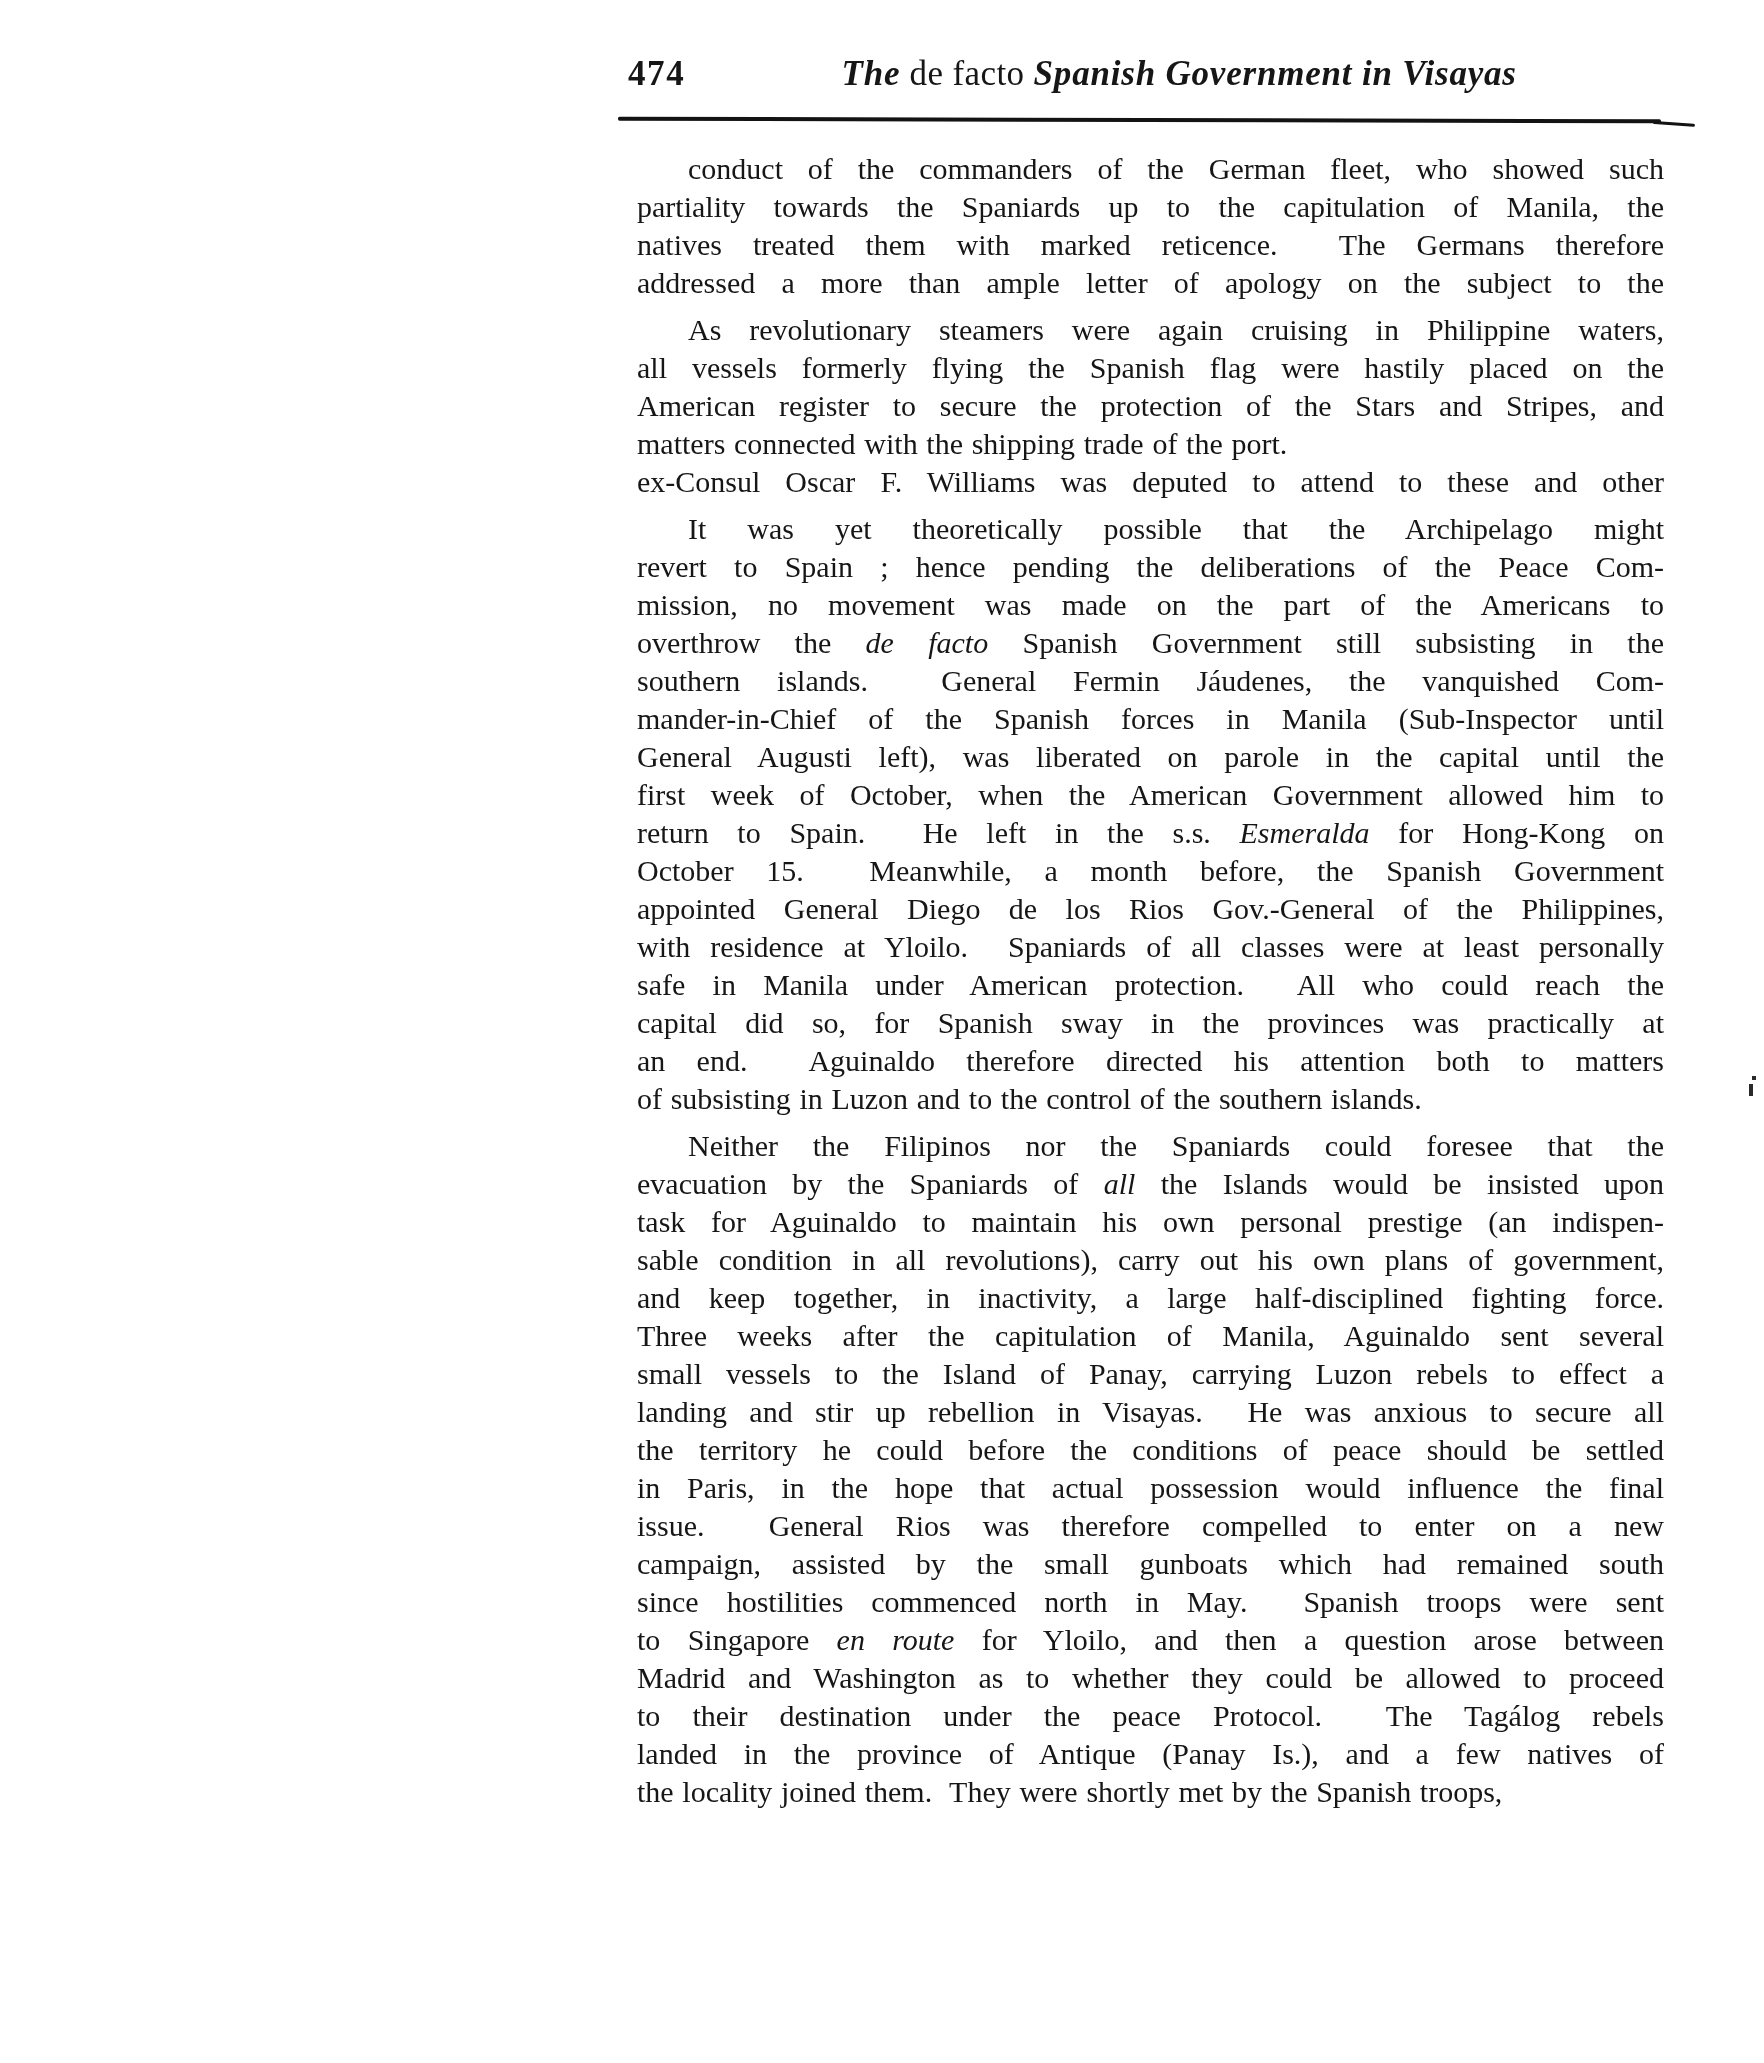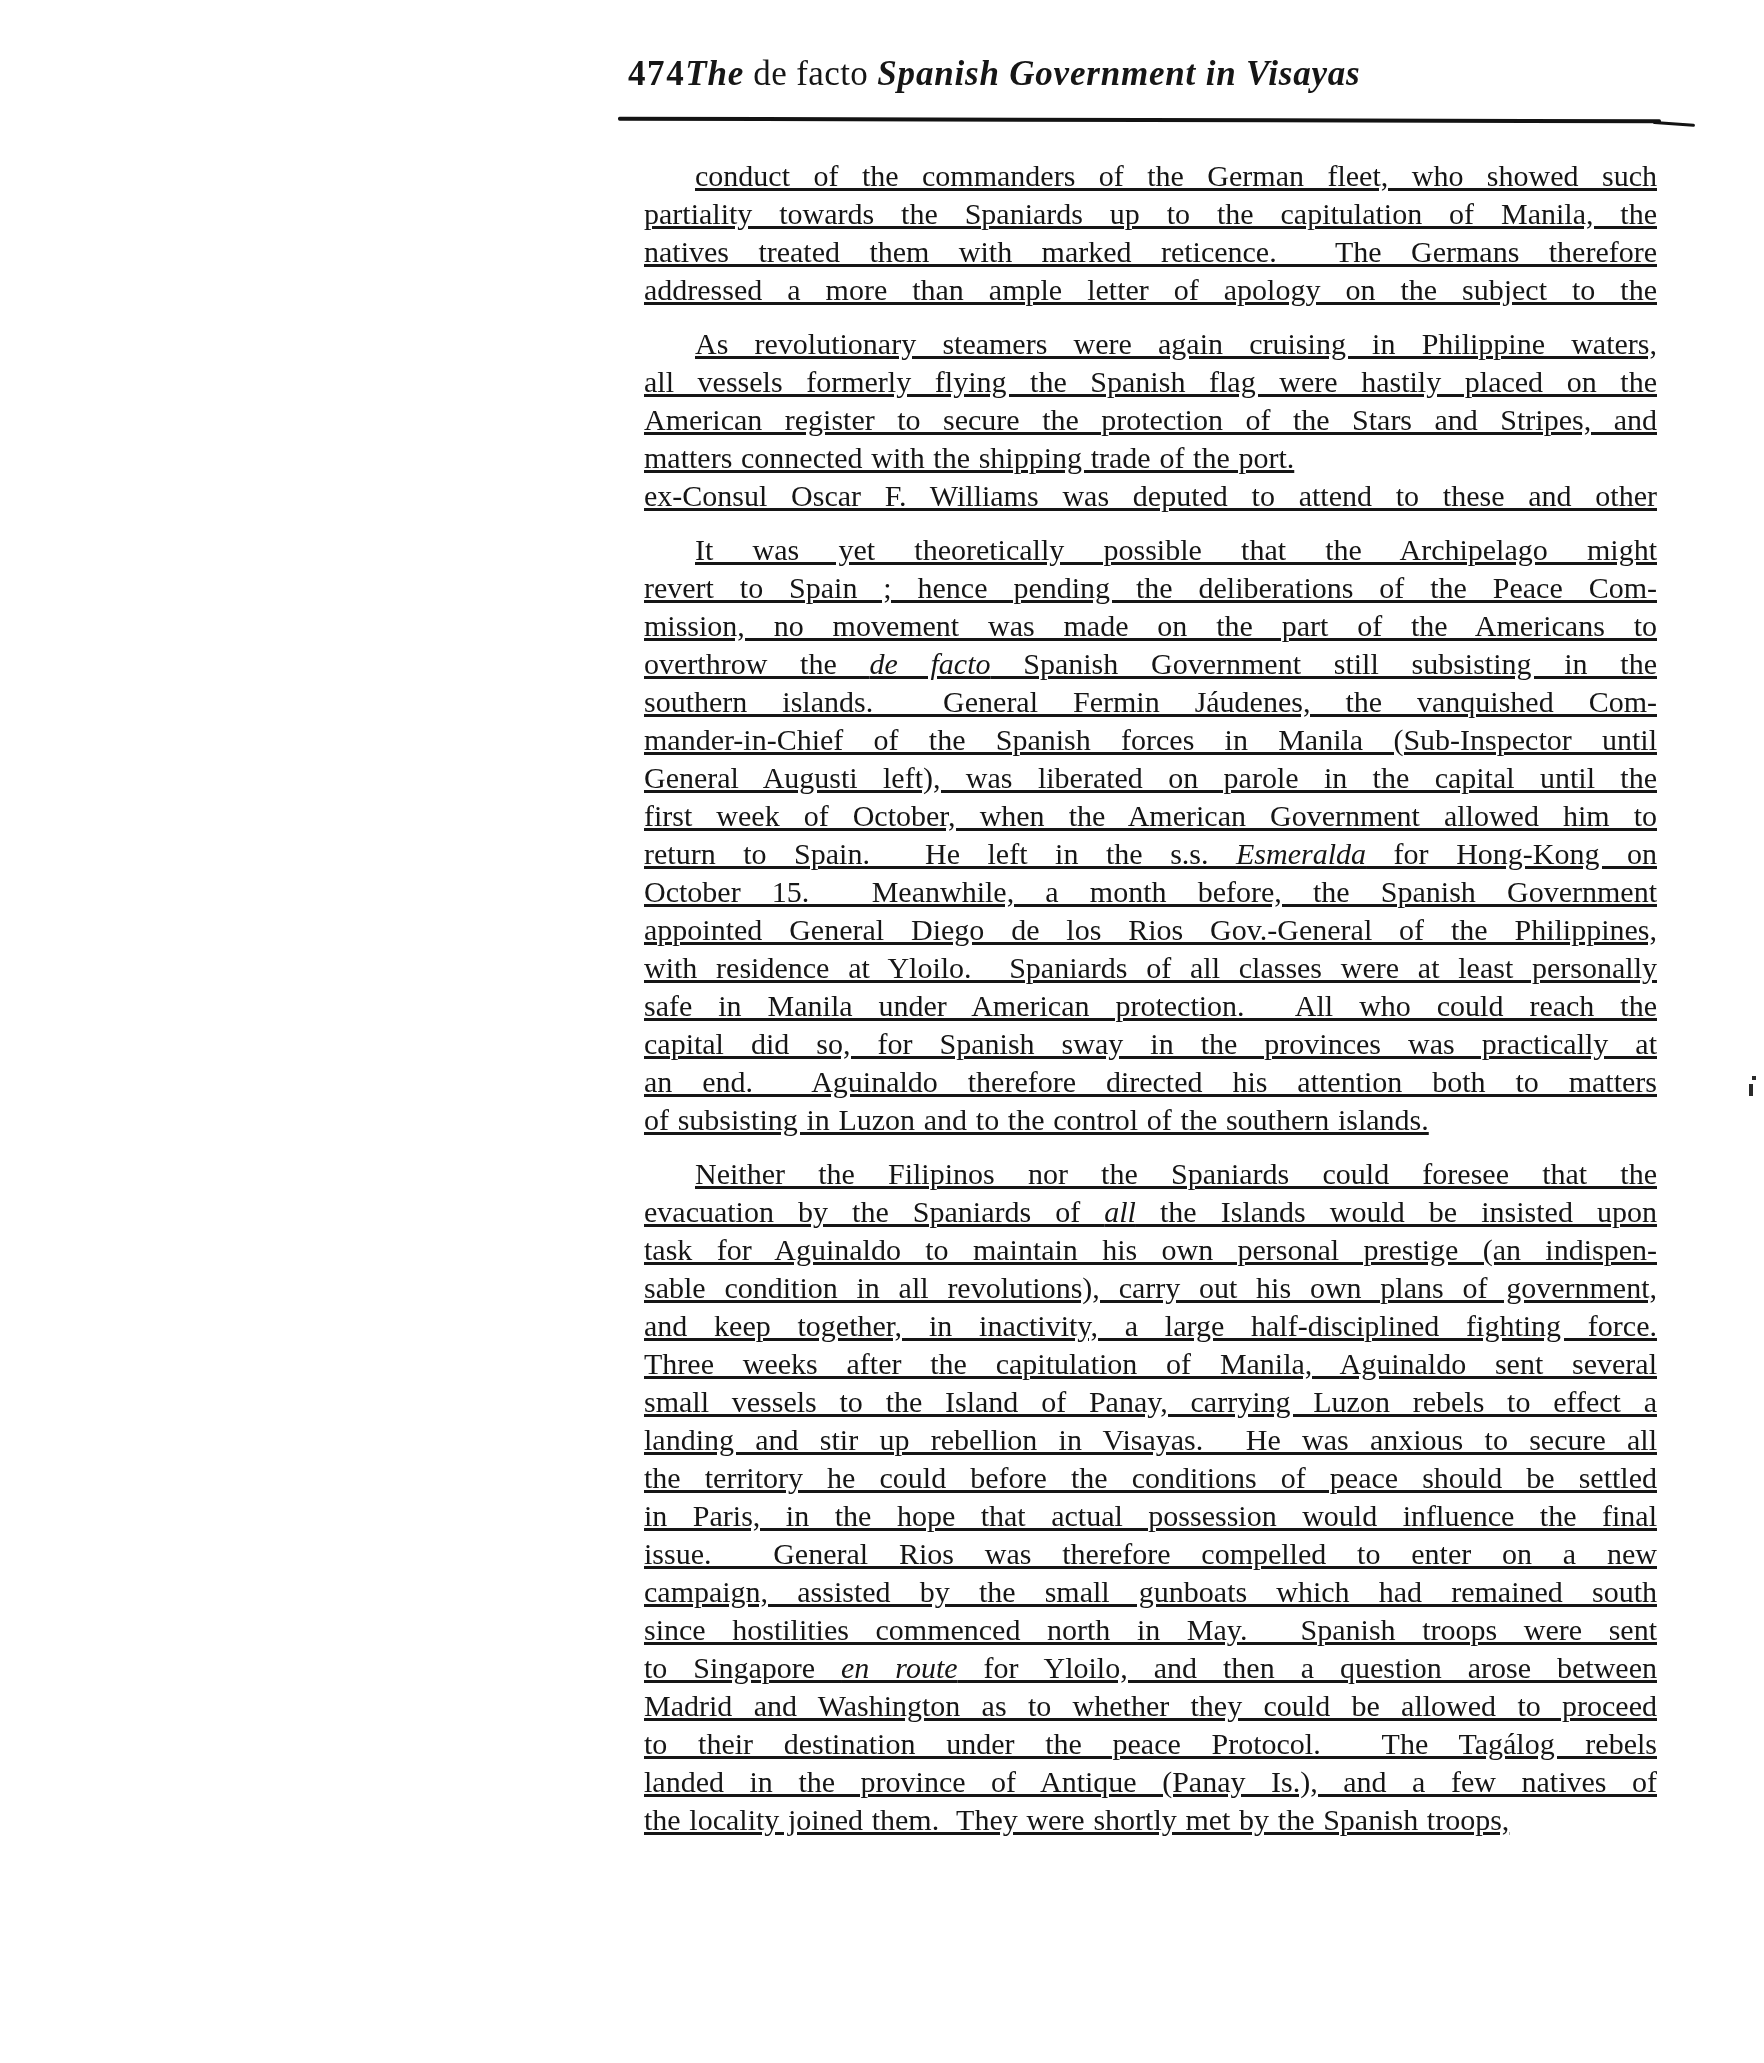--- a/index.html
+++ b/index.html
@@ -25,20 +25,21 @@
     font-size: 35px;
     line-height: 42px;
     white-space: nowrap;
   }
   .page-number {
     font-weight: bold;
     letter-spacing: 1.6px;
   }
   .head-title {
     flex: 1;
+    text-align: center;
     font-weight: bold;
     font-style: italic;
     letter-spacing: 0.8px;
   }
   .head-title .roman {
     font-style: normal;
     font-weight: normal;
     letter-spacing: 0.4px;
   }
   .head-rule {
@@ -66,21 +67,21 @@
   
   .body-text {
     position: absolute;
     left: 628px;
     top: 141px;
     width: 1045px;
     font-size: 30px;
     line-height: 38px;
     word-spacing: 1.2px;
   }
-  .paragraph { margin: 16px; text-decoration: underline; }
+  .paragraph { margin: 9px; }
   .line {
     text-align: justify;
     text-align-last: justify;
     height: 38px;
     overflow: visible;
     white-space: nowrap;
   }
   .line.first { text-indent: 51px; }
   .line.last { text-align-last: left; white-space: normal; }
   em { font-style: italic; }

